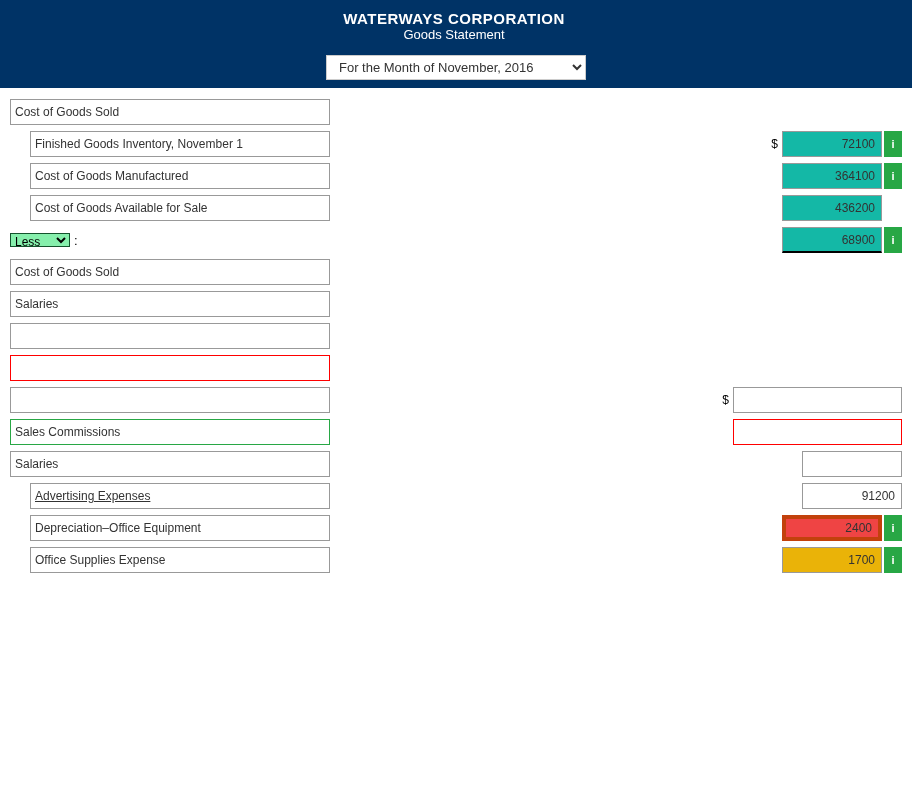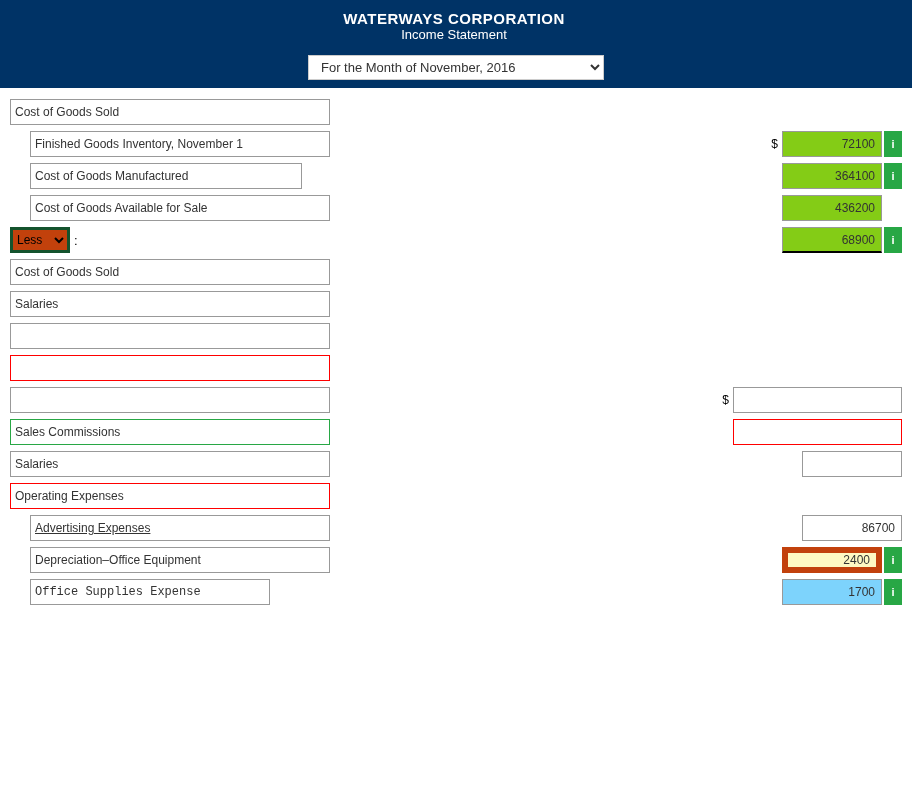--- a/index.html
+++ b/index.html
@@ -18,21 +18,21 @@
       justify-content: center;
       padding: 8px 0;
       background: #003366;
     }
     .period-select {
       font-size: 13px;
       padding: 3px 8px;
       border: 1px solid #ccc;
       background: white;
       color: #333;
-      width: 296px;
+      width: 260px;
     }
 
     .content {
       padding: 10px 10px;
       background: #fff;
     }
 
     .row {
       display: flex;
       align-items: center;
@@ -51,21 +51,21 @@
       -webkit-appearance: none;
       cursor: pointer;
     }
 
     .dropdown-green { border: 1px solid #28a745; }
     .dropdown-red { border: 1px solid red; }
 
     .value-box {
       height: 26px;
       border: 1px solid #999;
-      background: #84cc16;
+      background: #14b8a6;
       padding: 0 6px;
       font-size: 12px;
       color: #333;
       display: flex;
       align-items: center;
       justify-content: flex-end;
       min-width: 90px;
     }
 
     .value-box-white {
@@ -99,31 +99,31 @@
     }
 
     .underline-box {
       border-bottom: 2px solid #000;
     }
 
     .col-label { width: 330px; flex-shrink: 0; }
     .col-spacer { flex: 1; }
 
     .less-row { display: flex; align-items: center; margin-bottom: 4px; min-height: 28px; }
-    .less-select { width: 60px; height: 26px; border: 3px solid #14532d; font-size: 12px; background: #c2410c; margin-right: 4px; }
+    .less-select { width: 60px; height: 14px; border: 1px solid #14532d; font-size: 12px; background: #86efac; margin-right: 4px; }
     .colon { margin-right: 4px; font-size: 13px; }
 
     select { outline: none; }
   </style>
 </head>
 <body>
 
 <div class="header">
   <h1>WATERWAYS CORPORATION</h1>
-  <h2>Income Statement</h2>
+  <h2>Goods Statement</h2>
 </div>
 <div class="header-period">
   <select class="period-select">
     <option>For the Month of November, 2016</option>
   </select>
 </div>
 
 <div class="content">
 
 
@@ -143,21 +143,21 @@
       </select>
     </div>
     <div class="col-spacer"></div>
     <span class="dollar-sign">$</span>
     <div class="value-box" style="min-width:100px;">72100</div>
     <div class="info-btn">i</div>
   </div>
 
   <div class="row">
     <div style="margin-left:20px;">
-      <select class="dropdown" style="width:272px;">
+      <select class="dropdown" style="width:300px;">
         <option>Cost of Goods Manufactured</option>
       </select>
     </div>
     <div class="col-spacer"></div>
     <div class="value-box" style="min-width:100px;">364100</div>
     <div class="info-btn">i</div>
   </div>
 
   <div class="row">
     <div style="margin-left:20px;">
@@ -240,54 +240,46 @@
   <div class="row">
     <div style="margin-left:0px;">
       <select class="dropdown" style="width:320px;">
         <option>Salaries</option>
       </select>
     </div>
     <div class="col-spacer"></div>
     <div class="value-box value-box-white" style="min-width:100px; margin-left: 210px; background:white; border:1px solid #999;"></div>
   </div>
 
-  <div class="row">
-    <div style="margin-left:0px;">
-      <select class="dropdown dropdown-red" style="width:320px;">
-        <option>Operating Expenses</option>
-      </select>
-    </div>
-    <div class="col-spacer"></div>
-  </div>
 
   <div class="row">
     <div style="margin-left:20px;">
       <select class="dropdown" style="width:300px;text-decoration:underline;">
         <option>Advertising Expenses</option>
       </select>
     </div>
     <div class="col-spacer"></div>
-    <div class="value-box" style="min-width:100px; background:white; border:1px solid #999;">86700</div>
+    <div class="value-box" style="min-width:100px; background:white; border:1px solid #999;">91200</div>
   </div>
 
   <div class="row">
     <div style="margin-left:20px;">
       <select class="dropdown" style="width:300px;">
         <option>Depreciation–Office Equipment</option>
       </select>
     </div>
     <div class="col-spacer"></div>
-    <div class="value-box" style="min-width:100px; background:#fef9c3; border:6px solid #c2410c;">2400</div>
-    <div class="info-btn">i</div>
-  </div>
-
-  <div class="row">
-    <div style="margin-left:20px;">
-      <select class="dropdown" style="width:240px;font-family:Liberation Mono, monospace;">
+    <div class="value-box" style="min-width:100px; background:#ef4444; border:4px solid #c2410c;">2400</div>
+    <div class="info-btn">i</div>
+  </div>
+
+  <div class="row">
+    <div style="margin-left:20px;">
+      <select class="dropdown" style="width:300px;">
         <option>Office Supplies Expense</option>
       </select>
     </div>
     <div class="col-spacer"></div>
-    <div class="value-box" style="min-width:100px; background:#7dd3fc; border:1px solid #999;">1700</div>
+    <div class="value-box" style="min-width:100px; background:#eab308; border:1px solid #999;">1700</div>
     <div class="info-btn">i</div>
   </div>
 
 </div>
 
 </body></html>

